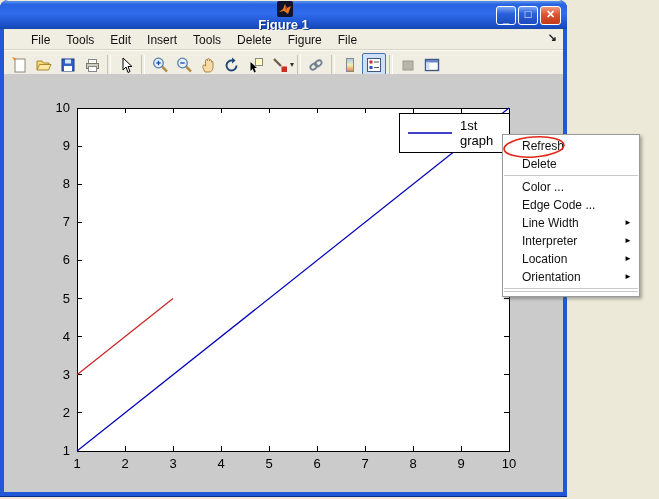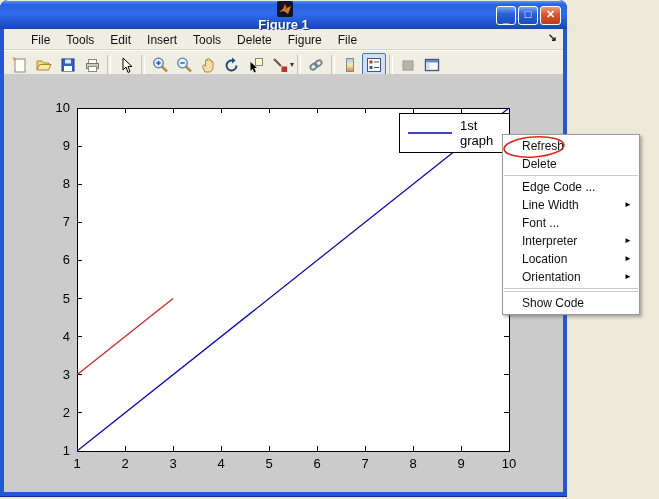--- a/index.html
+++ b/index.html
@@ -306,28 +306,27 @@
     <svg width="46" height="4" viewBox="0 0 46 4">
       <line x1="1" y1="2" x2="45" y2="2" stroke-width="1.6" stroke="#0000bb"></line>
     </svg>
     <span class="lg-label">1st graph</span>
   </div>
 
   <div class="ctxmenu" id="ctxmenu">
       <div class="cm-item">Refresh</div>
       <div class="cm-item">Delete</div>
       <div class="cm-sep"></div>
+      <div class="cm-item">Color ...</div>
       <div class="cm-item">Edge Code ...</div>
       <div class="cm-item">Line Width<span class="cm-arrow">►</span></div>
-      <div class="cm-item">Font ...</div>
       <div class="cm-item">Interpreter<span class="cm-arrow">►</span></div>
       <div class="cm-item">Location<span class="cm-arrow">►</span></div>
       <div class="cm-item">Orientation<span class="cm-arrow">►</span></div>
       <div class="cm-sep"></div>
       <div class="cm-sep"></div>
-      <div class="cm-item">Show Code</div>
     </div>
 
   <svg id="annot" width="68" height="26" viewBox="0 0 68 26">
     <ellipse cx="32" cy="12" rx="30" ry="10" fill="none" stroke-width="1.6" transform="rotate(-4 32 12)" stroke="#e02818"></ellipse>
   </svg>
 
 </div>
 
 </body></html>

